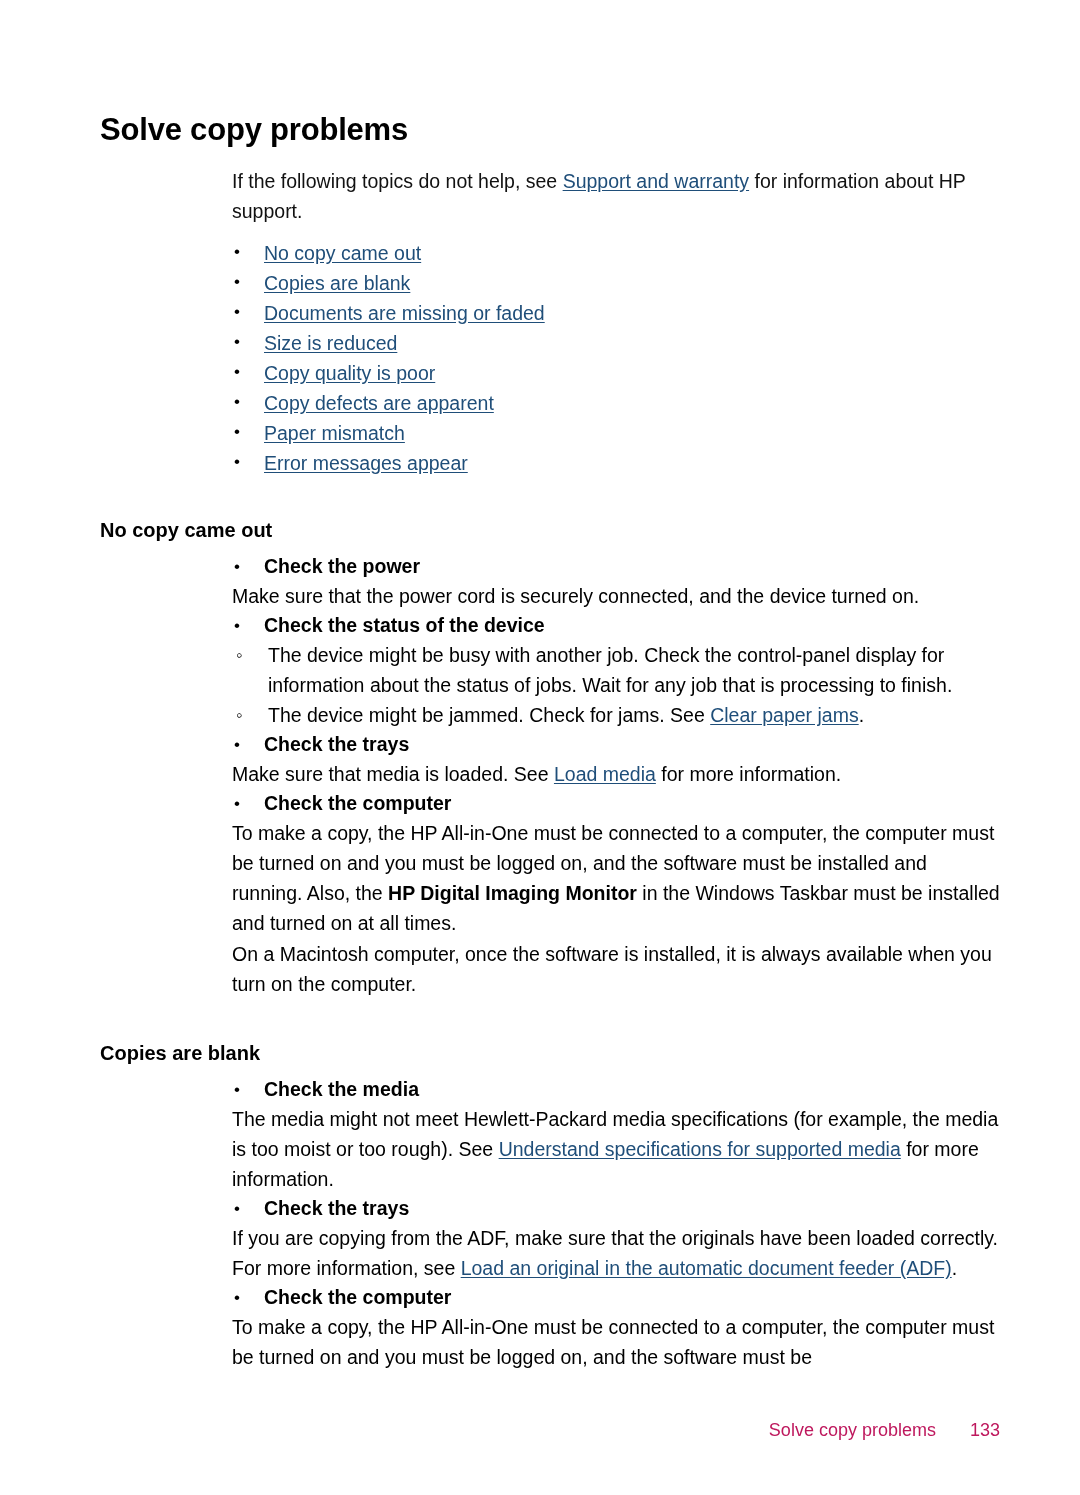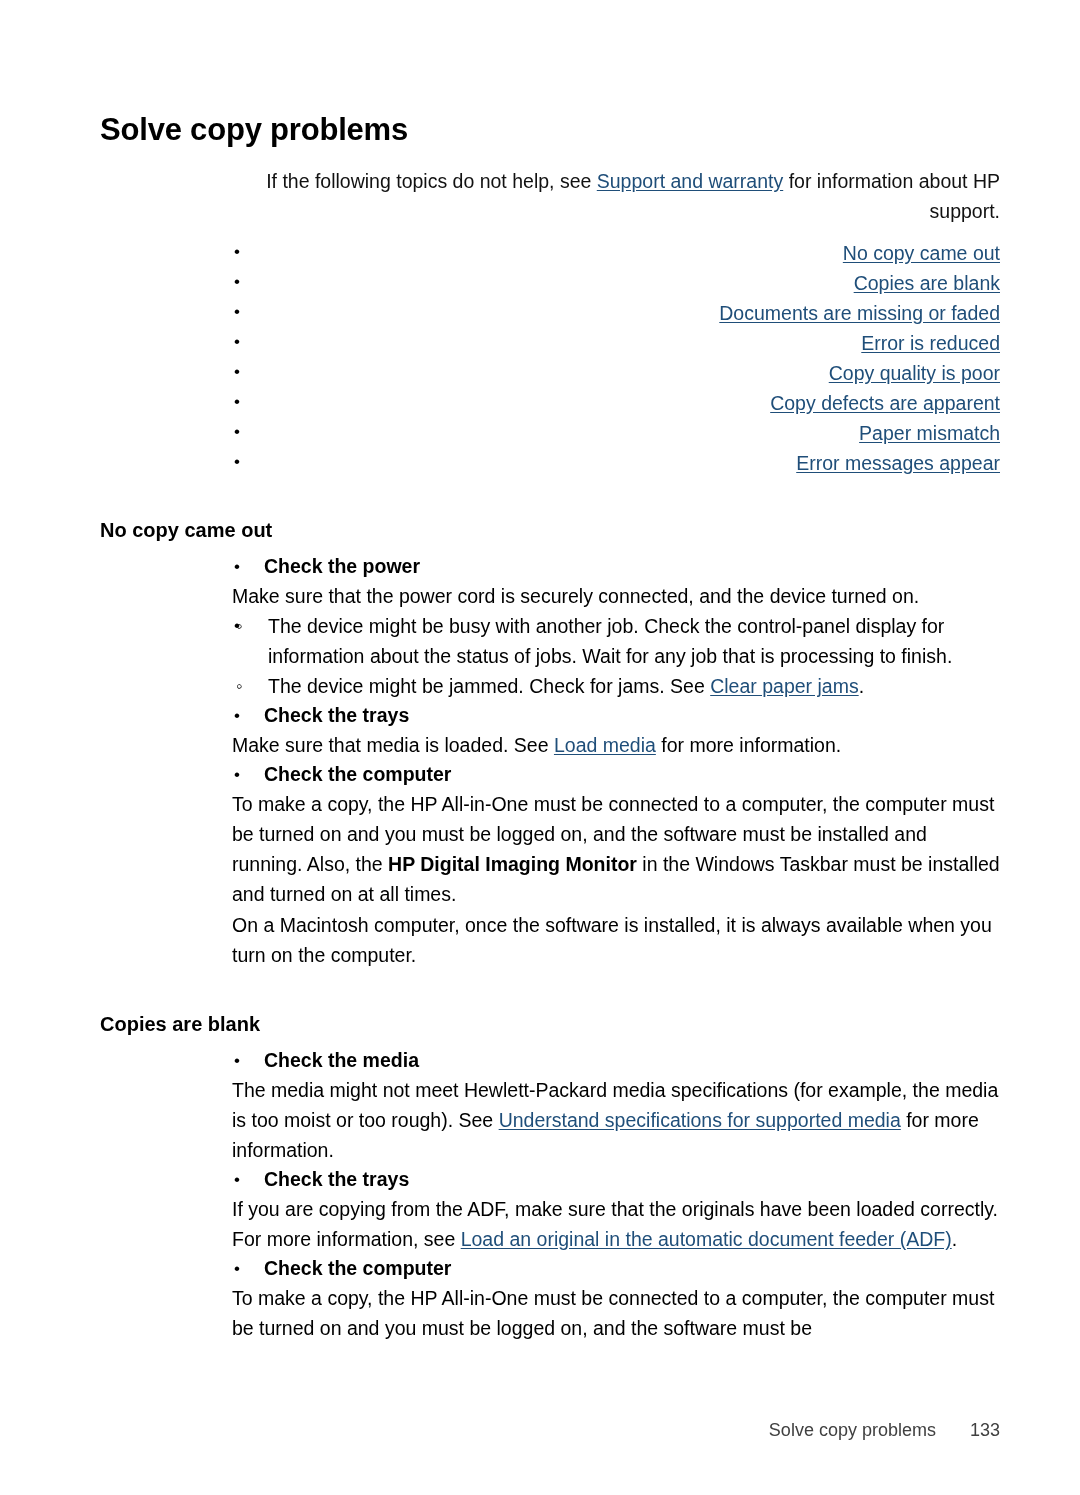--- a/index.html
+++ b/index.html
@@ -40,21 +40,20 @@
     letter-spacing: -0.2px;
     line-height: 1.15;
     margin: 0 0 18px 0;
     color: #000;
   }
 
   
   .body-block {
     margin-left: 132px;  
     width: 768px;
-    text-align: right;
   }
 
   p.para {
     font-size: 19.5px;
     line-height: 30px;
     margin: 0 0 6px 0;
     color: #111;
   }
 
   
@@ -163,21 +162,21 @@
     top: 1417px;
     width: 1080px;
     height: 30px;
   }
   .footer-inner {
     position: absolute;
     right: 80px;
     top: 0;
     font-size: 18px;
     line-height: 26px;
-    color: #404040;
+    color: #be185d;
     white-space: nowrap;
   }
   .footer-title { margin-right: 34px; }
   .footer-page { }
 </style>
 </head>
 <body>
 
 <div class="page">
 
@@ -185,38 +184,39 @@
 
     <h1 class="page-title">Solve copy problems</h1>
 
     <div class="body-block">
       <p class="para"><span>If the following topics do not help, see </span><a class="doclink" href="#">Support and warranty</a><span> for information about HP support.</span></p>
 
       <ul class="linklist">
         <li><a class="doclink" href="#">No copy came out</a></li>
         <li><a class="doclink" href="#">Copies are blank</a></li>
         <li><a class="doclink" href="#">Documents are missing or faded</a></li>
-        <li><a class="doclink" href="#">Error is reduced</a></li>
+        <li><a class="doclink" href="#">Size is reduced</a></li>
         <li><a class="doclink" href="#">Copy quality is poor</a></li>
         <li><a class="doclink" href="#">Copy defects are apparent</a></li>
         <li><a class="doclink" href="#">Paper mismatch</a></li>
         <li><a class="doclink" href="#">Error messages appear</a></li>
       </ul>
     </div>
 
     <h2 class="section-heading">No copy came out</h2>
 
     <ul class="checks">
 
       <li>
         <span class="check-title">Check the power</span>
         <span class="check-body">Make sure that the power cord is securely connected, and the device turned on.</span>
       </li>
 
       <li>
+        <span class="check-title">Check the status of the device</span>
         <ul class="subchecks">
           <li><span>The device might be busy with another job. Check the control-panel display for information about the status of jobs. Wait for any job that is processing to finish.</span></li>
           <li><span>The device might be jammed. Check for jams. See </span><a class="doclink" href="#">Clear paper jams</a><span>.</span></li>
         </ul>
       </li>
 
       <li>
         <span class="check-title">Check the trays</span>
         <span class="check-body"><span>Make sure that media is loaded. See </span><a class="doclink" href="#">Load media</a><span> for more information.</span></span>
       </li>

